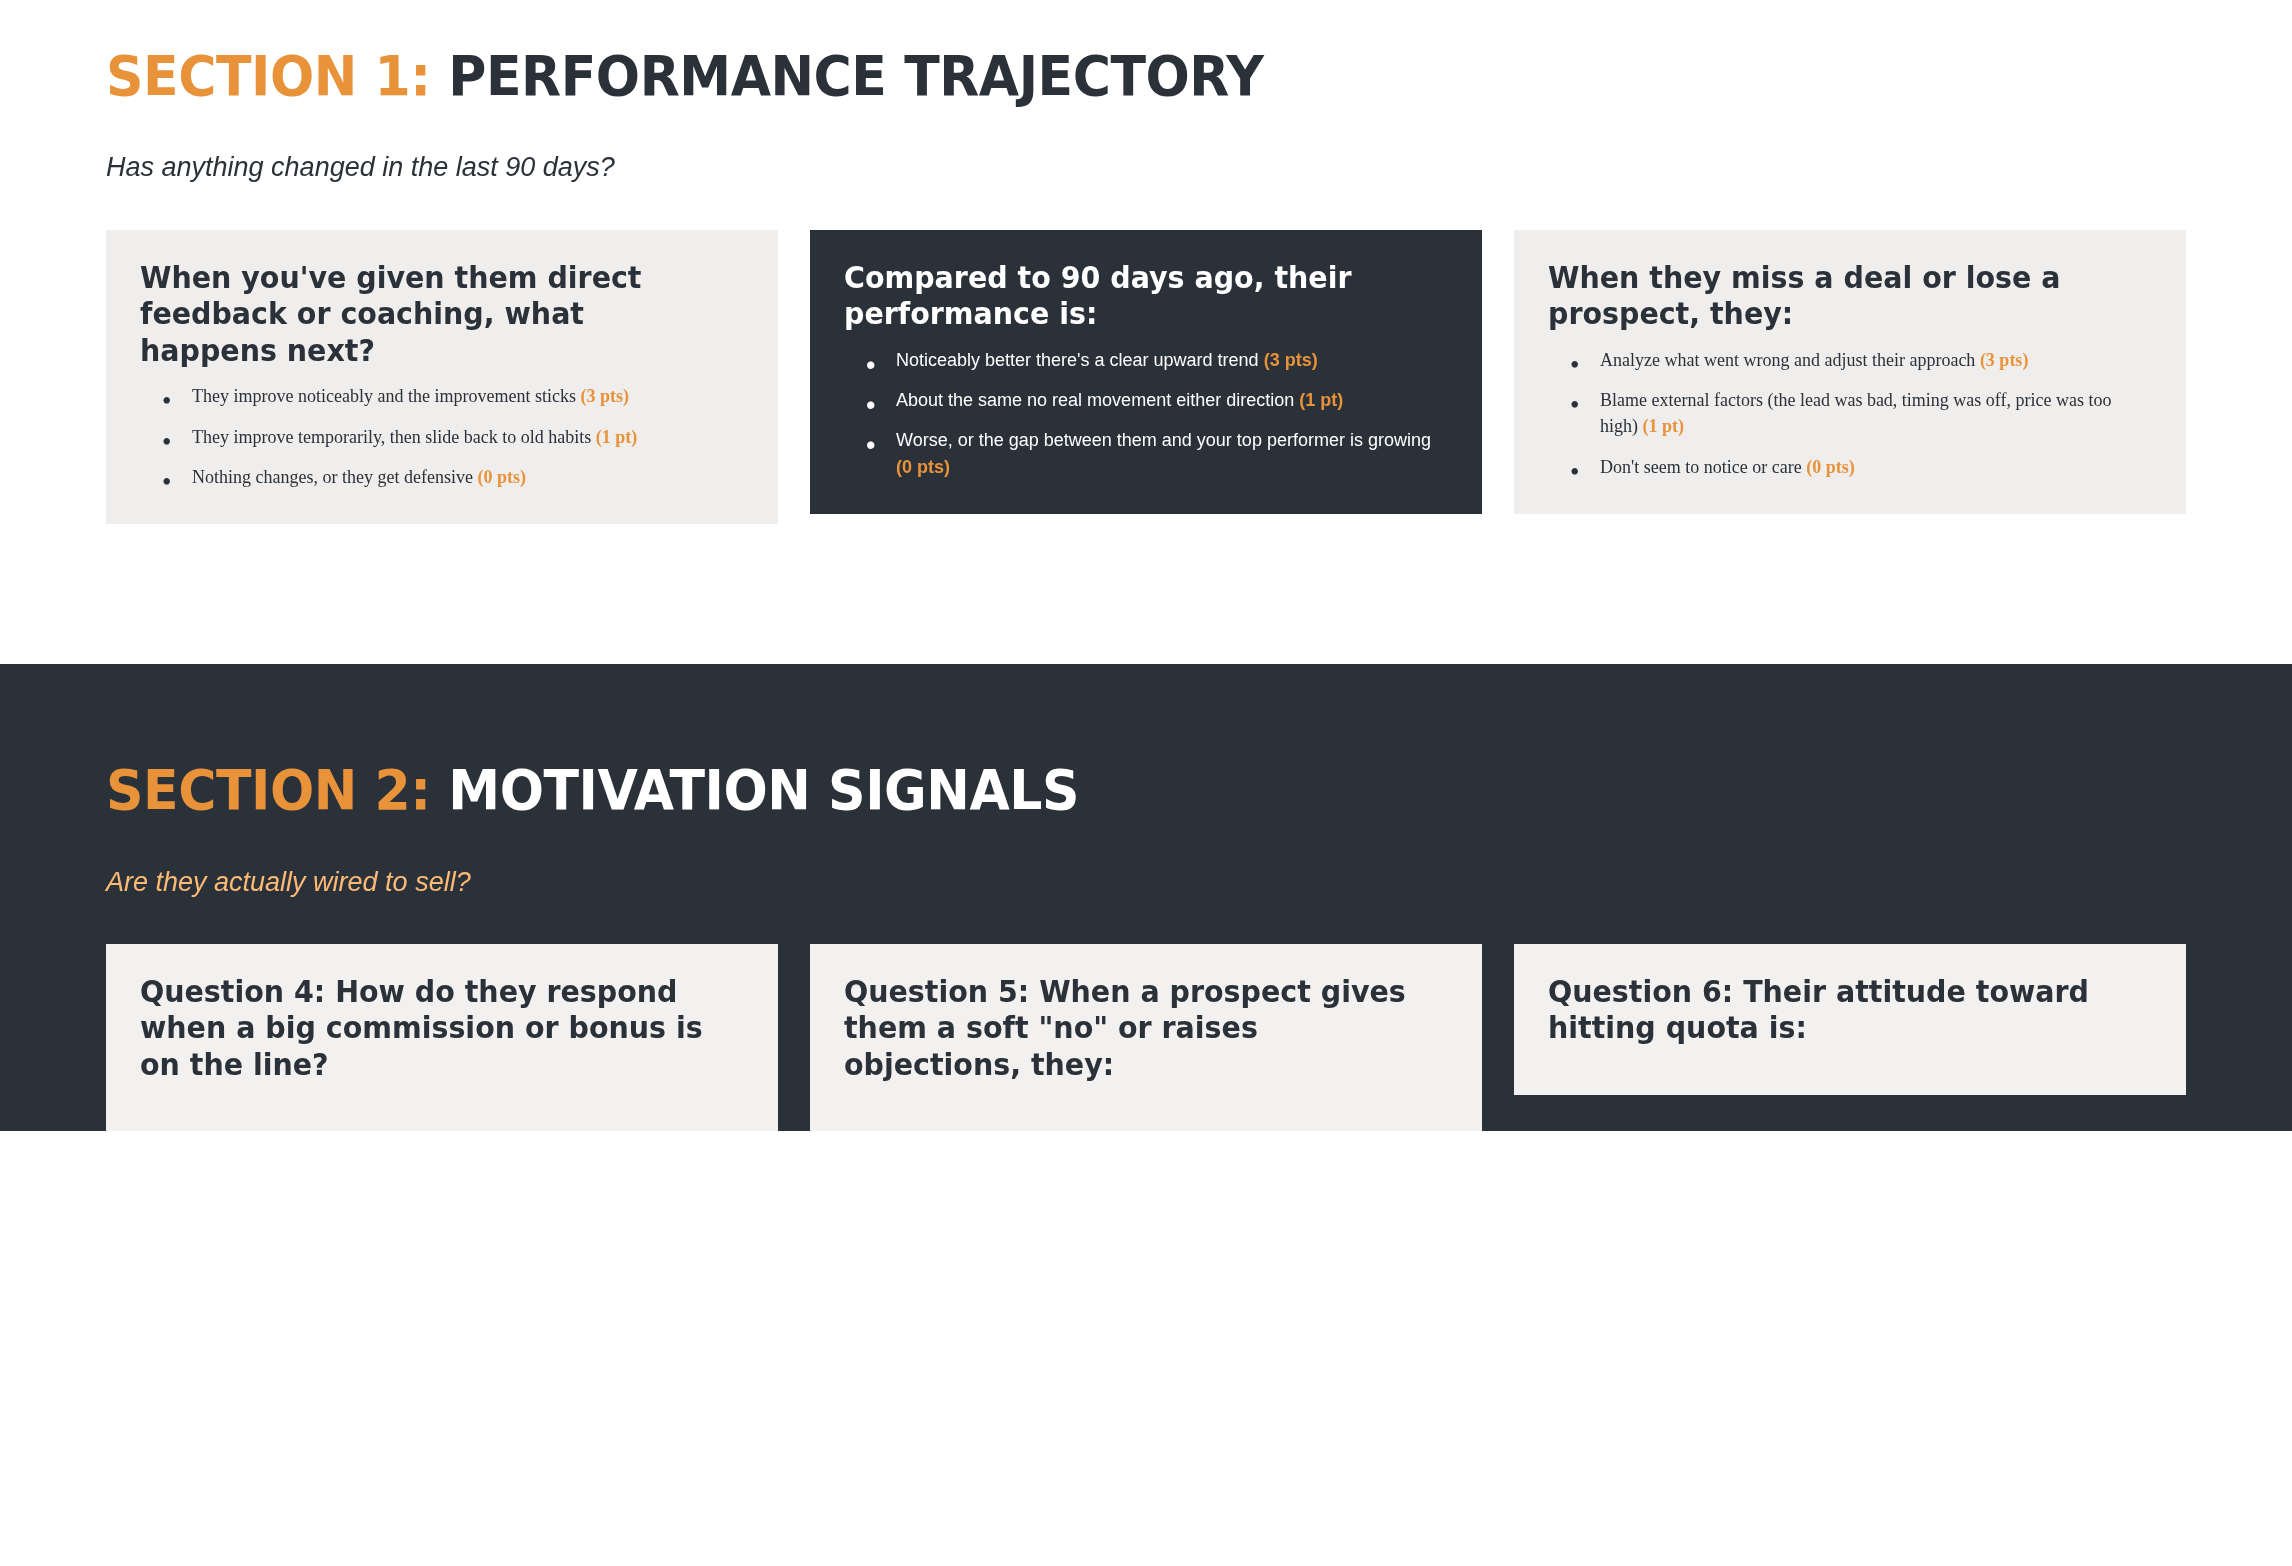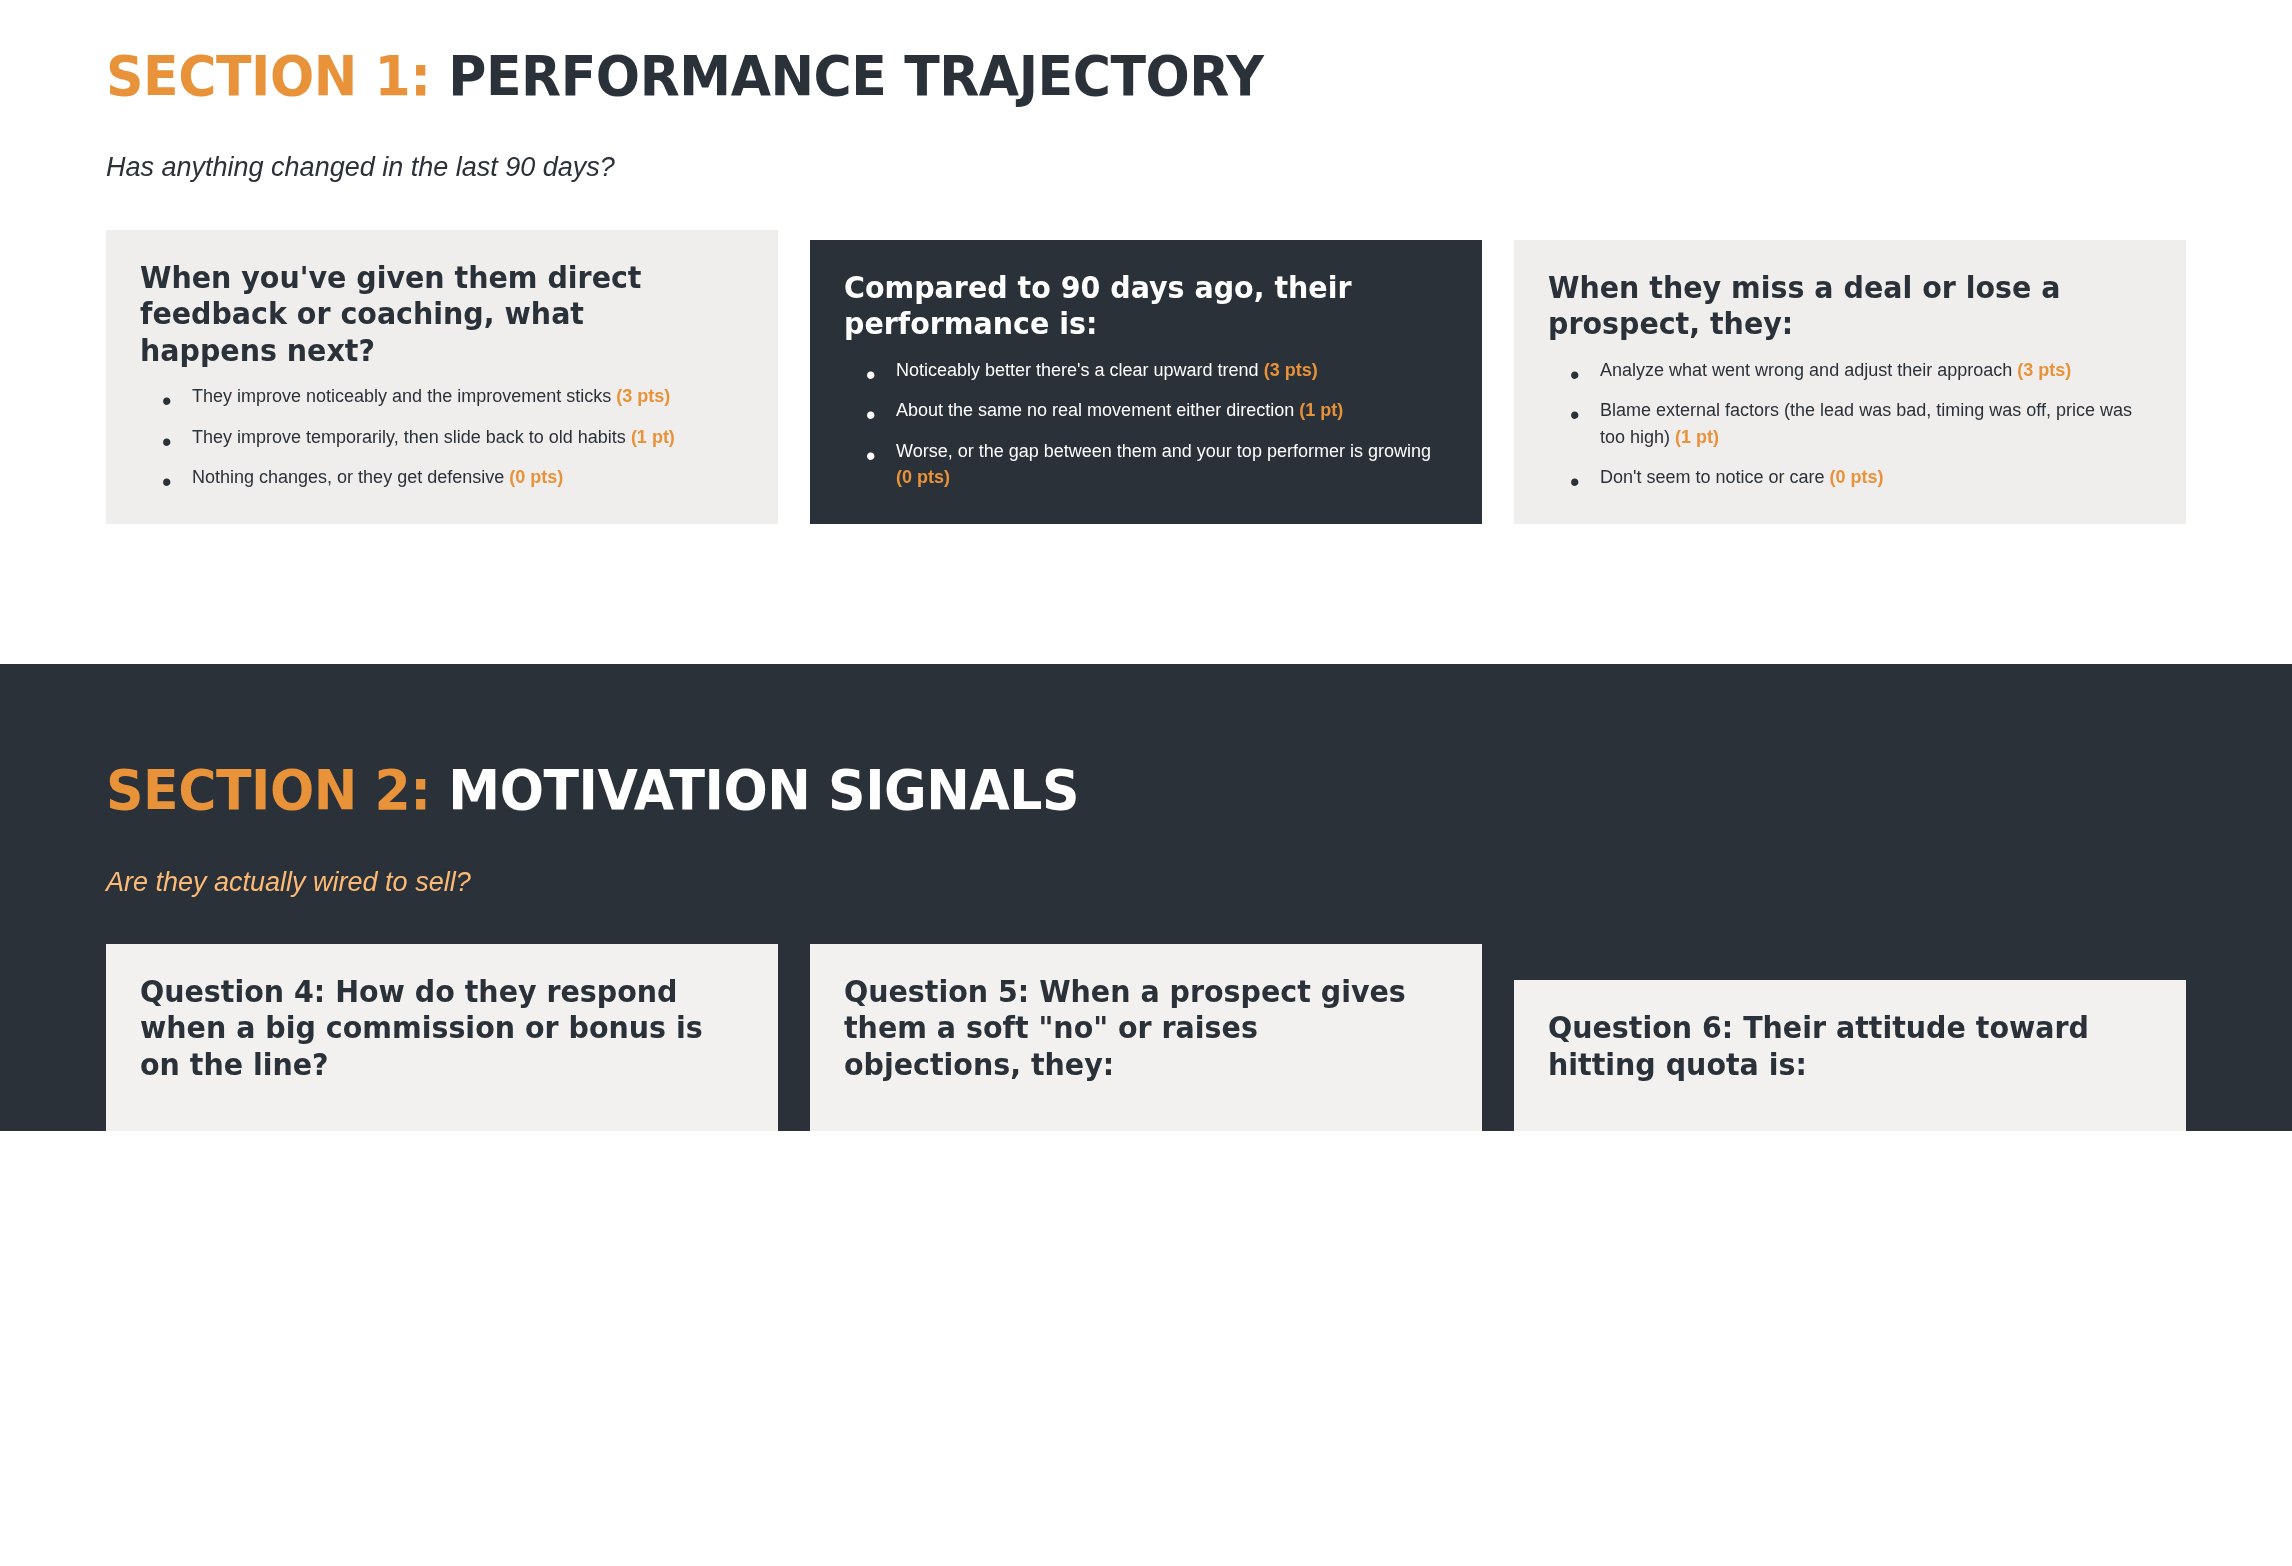--- a/index.html
+++ b/index.html
@@ -45,21 +45,21 @@
     font-style: italic;
     line-height: 1.3;
     margin-bottom: 44px;
   }
   .section-sub.on-light { color: #2b3139; }
   .section-sub.on-dark { color: #fdba74; }
 
   .cards {
     display: flex;
     gap: 32px;
-    align-items: flex-end;
+    align-items: flex-start;
   }
   .card {
     flex: 1 1 0;
     min-width: 0;
     padding: 30px 34px 34px 34px;
   }
   .card.light { background: #efeeec; }
   .card.dark  { background: #2b3139; }
 
   .card-title {
@@ -84,21 +84,21 @@
   }
   ul.opts li:first-child { margin-top: 6px; }
   ul.opts li::before {
     content: "\2022";
     position: absolute;
     left: 22px;
     top: -1px;
     font-size: 27px;
     line-height: 1.46;
   }
-  .card.light ul.opts li, .card.light ul.opts li::before { color: #2b3139; }
+  .card.light ul.opts li, .card.light ul.opts li::before { color: #2b3139; font-family: Liberation Serif, serif; }
   .card.dark  ul.opts li, .card.dark  ul.opts li::before { color: #ffffff; }
   .pts { color: #e8923a; font-weight: bold; }
 
   .gap-block { height: 140px; background: #ffffff; }
 
   .section-dark .cards .card.light { background: #f2f1ef; }
   .section-dark { padding-bottom: 0; }
 </style>
 </head>
 <body>

